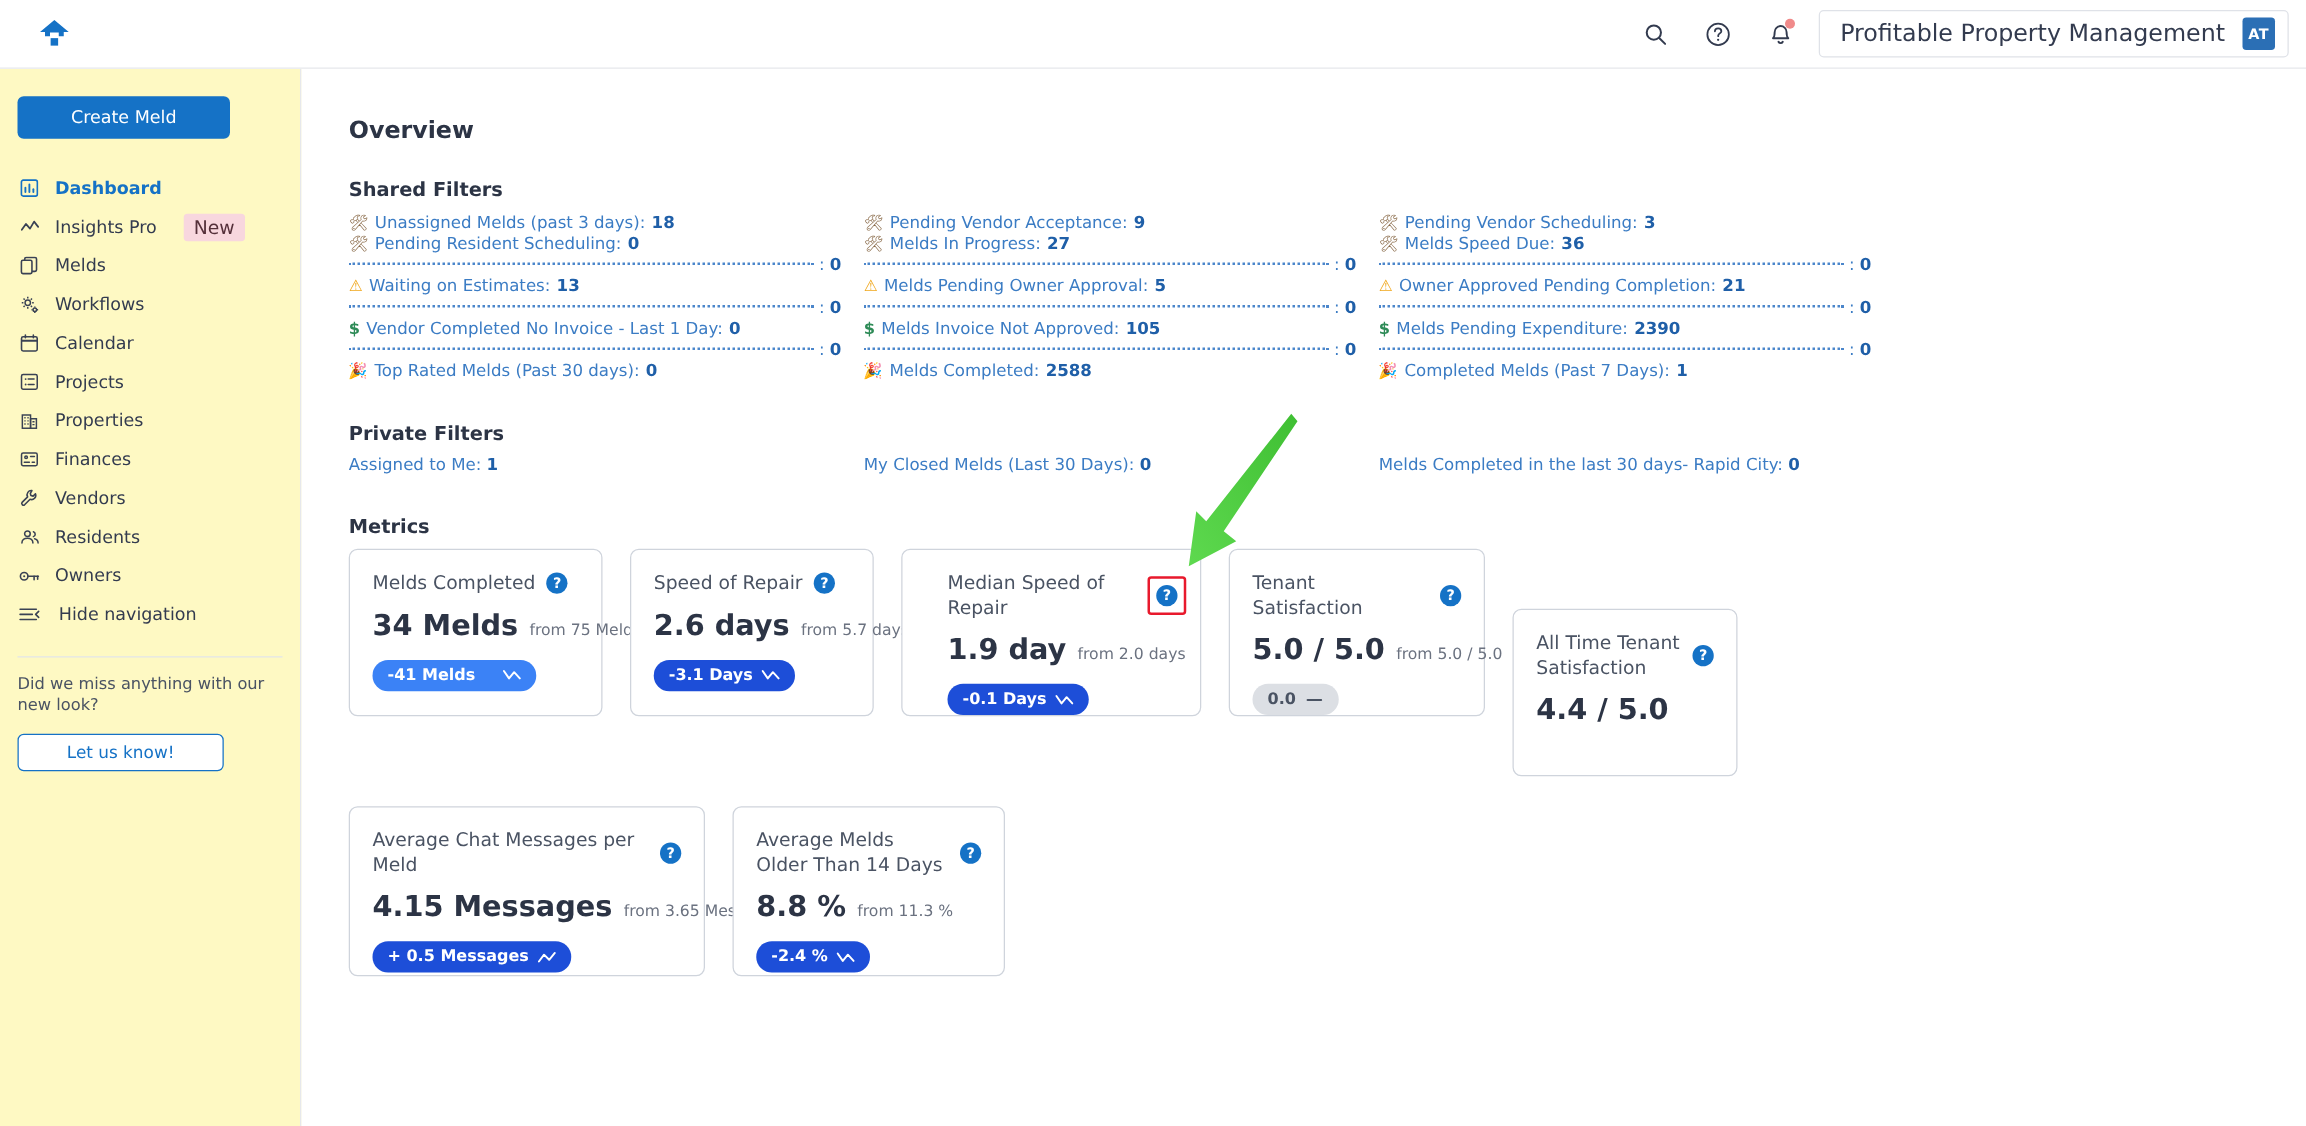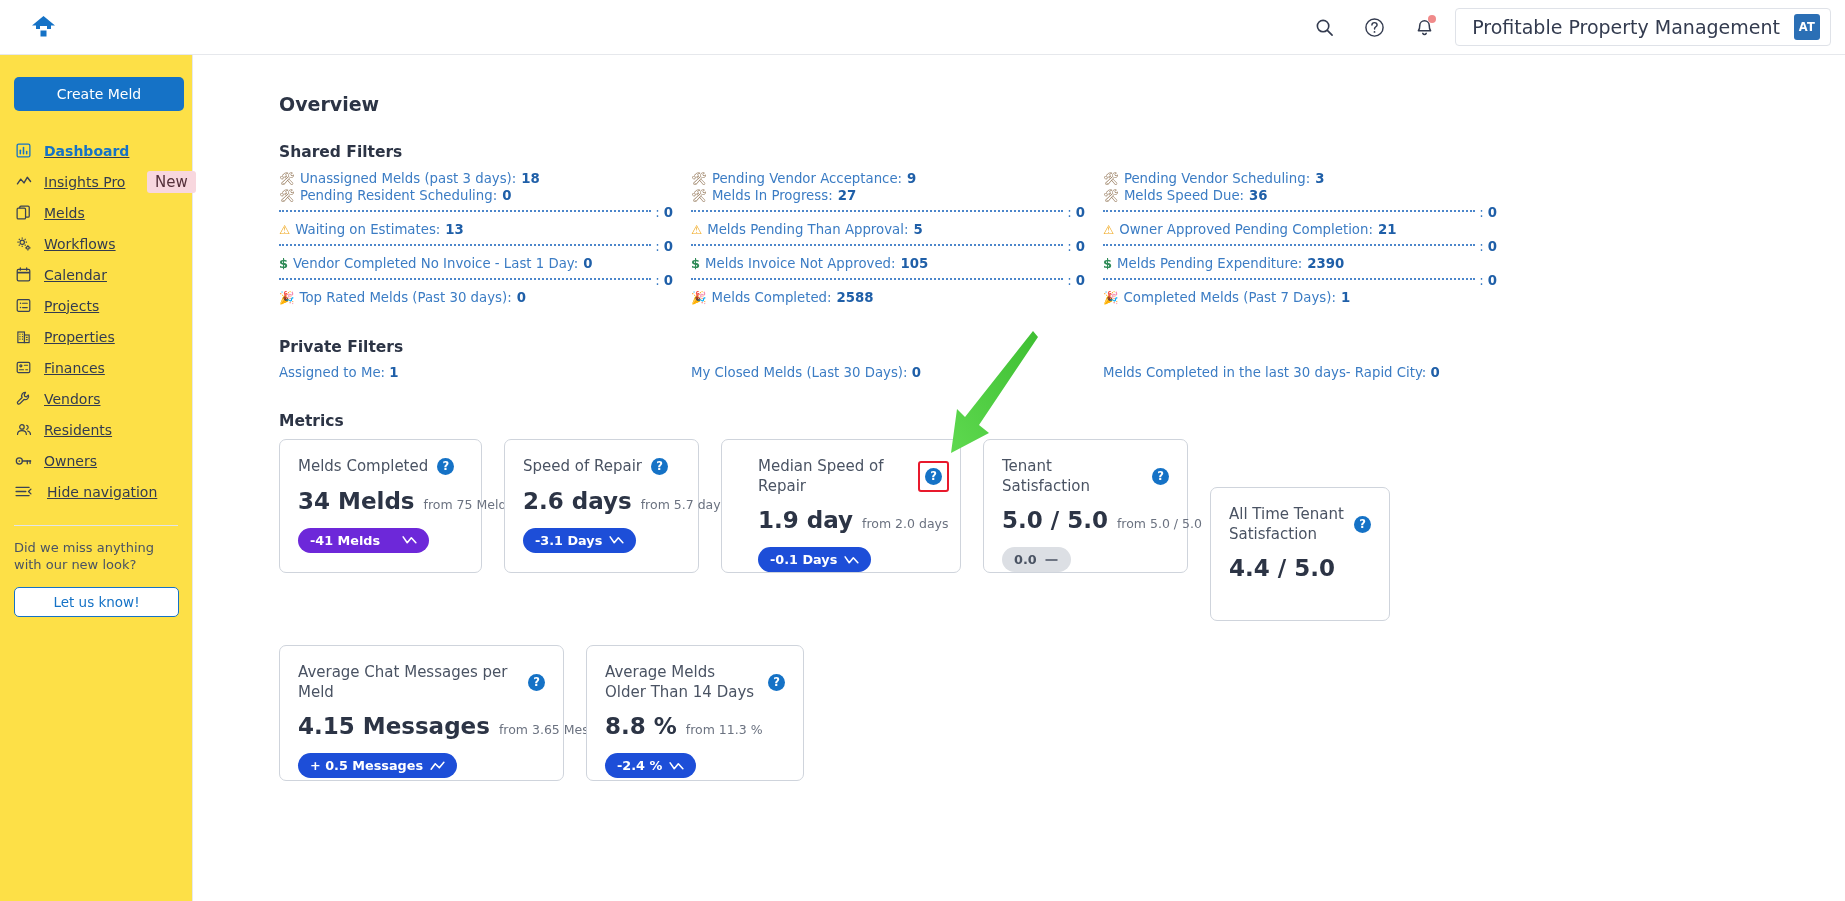--- a/index.html
+++ b/index.html
@@ -32,33 +32,33 @@
   }
   .org-name { font-size: 19px; color: #333b4f; white-space: nowrap; }
   .avatar {
     width: 26px; height: 26px; border-radius: 3px; background: #2b6fb5;
     color: #fff; font-size: 11.5px; font-weight: 700;
     display: flex; align-items: center; justify-content: center; letter-spacing: .4px;
   }
 
   
   .sidebar {
-    position: absolute; top: 55px; left: 0; width: 193px; bottom: 0;
-    background: #fde047; border-right: 1px solid #e6e8ec;
+    position: absolute; top: 55px; left: 0; width: 241px; bottom: 0;
+    background: #fef9c3; border-right: 1px solid #e6e8ec;
     padding: 0 14px;
   }
   .create-btn {
     margin: 22px 0 24px 0; width: 170px; height: 34px;
     background: #1572c6; color: #fff; border: none; border-radius: 5px;
     font-size: 14px; font-family: inherit; cursor: pointer; font-weight: 500;
   }
   .nav-item {
     display: flex; align-items: center; gap: 12px;
     height: 31px; font-size: 14px; color: #333b4f; cursor: pointer;
-    padding-left: 1px; position: relative; text-decoration: underline;
+    padding-left: 1px; position: relative;
   }
   .nav-item.active .nav-label { color: #1572c6; font-weight: 600; }
   .nav-item.active .nav-ico { color: #1572c6; }
   .nav-ico { width: 17px; height: 17px; display: flex; align-items: center; justify-content: center; flex: 0 0 17px; color: #3a4254; }
   .nav-label { white-space: nowrap; }
   .badge-new {
     position: absolute; left: 133px; top: 5px;
     background: #f8d7de; color: #55303a; font-size: 15px;
     border-radius: 3px; padding: 2px 8px;
   }
@@ -131,21 +131,21 @@
     flex: 0 0 17px; cursor: pointer;
   }
   .card-value-row { display: flex; align-items: baseline; gap: 9px; margin-top: 11px; }
   .card-value { font-size: 23px; font-weight: 700; color: #2c3445; white-space: nowrap; }
   .card-sub { font-size: 12.5px; color: #6b7280; white-space: nowrap; }
   .pill {
     margin-top: 14px; display: inline-flex; align-items: center; gap: 7px;
     border-radius: 13px; padding: 5px 12px; color: #fff;
     font-size: 12.8px; font-weight: 700;
   }
-  .pill.red { background: #6d28d9; gap: 22px; }
+  .pill.red { background: #3b82f6; gap: 22px; }
   .pill.green { background: #1d4ed8; }
   .pill.grey { background: #dcdfe4; color: #4a5363; }
 
   
   .c-melds { width: 203px; height: 134px; }
   .c-speed { width: 195px; height: 134px; }
   .c-median { width: 240px; height: 134px; padding-left: 36px; }
   .c-tenant { width: 205px; height: 134px; }
   .c-alltime { width: 180px; height: 134px; margin-top: 48px; }
   .c-chat { width: 285px; height: 136px; }
@@ -411,21 +411,21 @@
           <span class="f-label">Melds In Progress:</span>
           <span class="f-val">27</span>
         </div>
         <div class="frow-sep">
           <span class="dots"></span>
           <span class="sep-colon">:</span>
           <span class="sep-tail">0</span>
         </div>
         <div class="frow">
           <span class="f-ico" style="color: rgb(240, 168, 30);">⚠</span>
-          <span class="f-label">Melds Pending Than Approval:</span>
+          <span class="f-label">Melds Pending Owner Approval:</span>
           <span class="f-val">5</span>
         </div>
         <div class="frow-sep">
           <span class="dots"></span>
           <span class="sep-colon">:</span>
           <span class="sep-tail">0</span>
         </div>
         <div class="frow">
           <span class="f-ico" style="color: rgb(46, 139, 87); font-weight: 700; font-size: 13px;">$</span>
           <span class="f-label">Melds Invoice Not Approved:</span>

